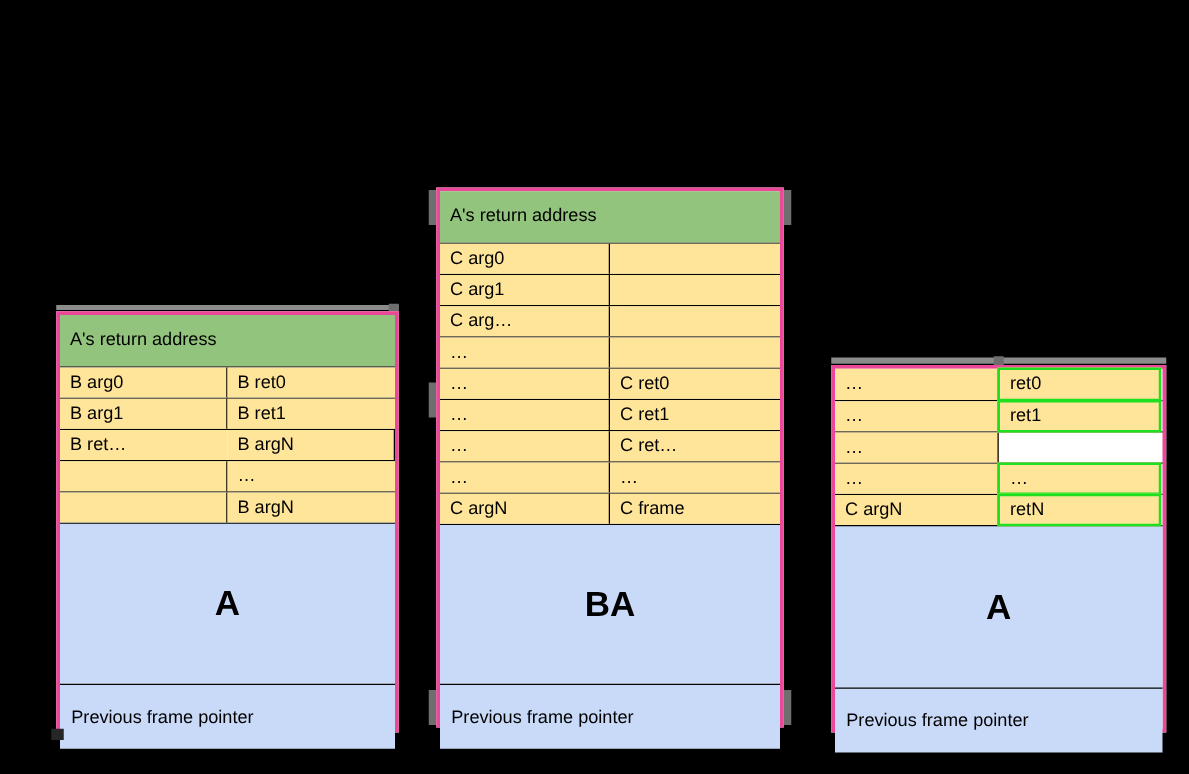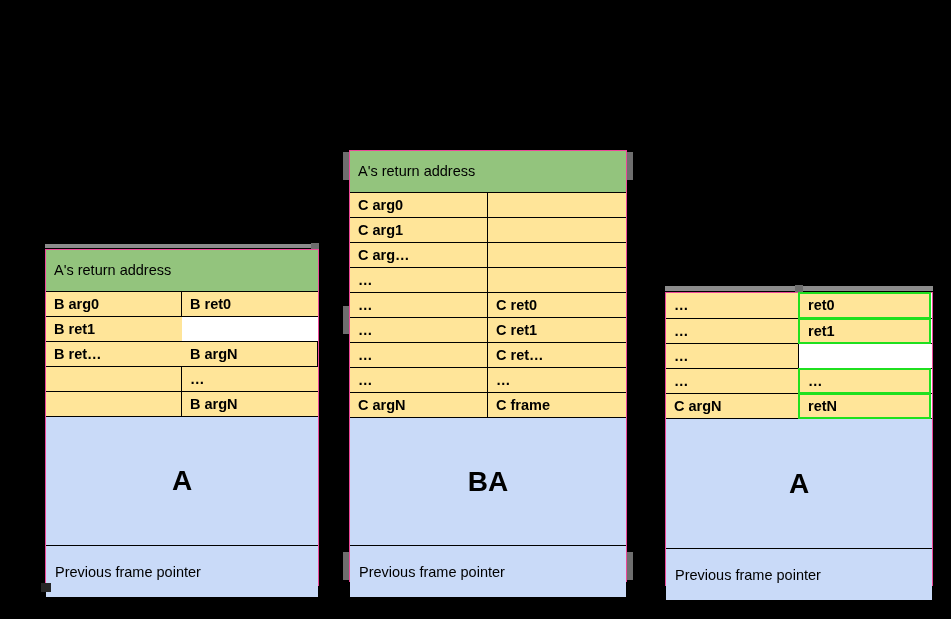--- a/index.html
+++ b/index.html
@@ -18,21 +18,21 @@
 
   .panel {
     position: absolute;
     box-sizing: border-box;
   }
 
   
   .stack {
     position: absolute;
     box-sizing: border-box;
-    border: 1px solid #ec4899;
+    border: 3px solid #ec4899;
     background: #ffffff;
   }
 
   .row {
     display: flex;
     box-sizing: border-box;
     width: 100%;
   }
 
   .cell {
@@ -40,21 +40,21 @@
     font-size: 14.5px;
     line-height: 1;
     color: #000000;
     display: flex;
     align-items: center;
     padding-left: 8px;
     overflow: hidden;
     white-space: nowrap;
   }
 
-  .cell.half { width: 50%; font-weight: bold; }
+  .cell.half { width: 50%; }
   .cell.full { width: 100%; }
 
   
   .green  { background: #93c47d; }
   .yellow { background: #ffe599; }
   .blue   { background: #c9daf8; }
 
   
   .bdr-t { border-top: 1px solid #000000; }
   .bdr-r { border-right: 1px solid #000000; }
@@ -126,20 +126,21 @@
     <div class="row hdr">
       <div class="cell full green">A's return address</div>
     </div>
 
     <div class="row datarow bdr-t">
       <div class="cell half yellow bdr-r">B arg0</div>
       <div class="cell half yellow">B ret0</div>
     </div>
 
     <div class="row datarow bdr-t">
+      <div class="cell half yellow bdr-r">B arg1</div>
       <div class="cell half yellow">B ret1</div>
     </div>
 
     <div class="row datarow bdr-t">
       <div class="cell half yellow">B ret…</div>
       <div class="cell half yellow bdr-r">B argN</div>
     </div>
 
     <div class="row datarow bdr-t">
       <div class="cell half yellow bdr-r"></div>

